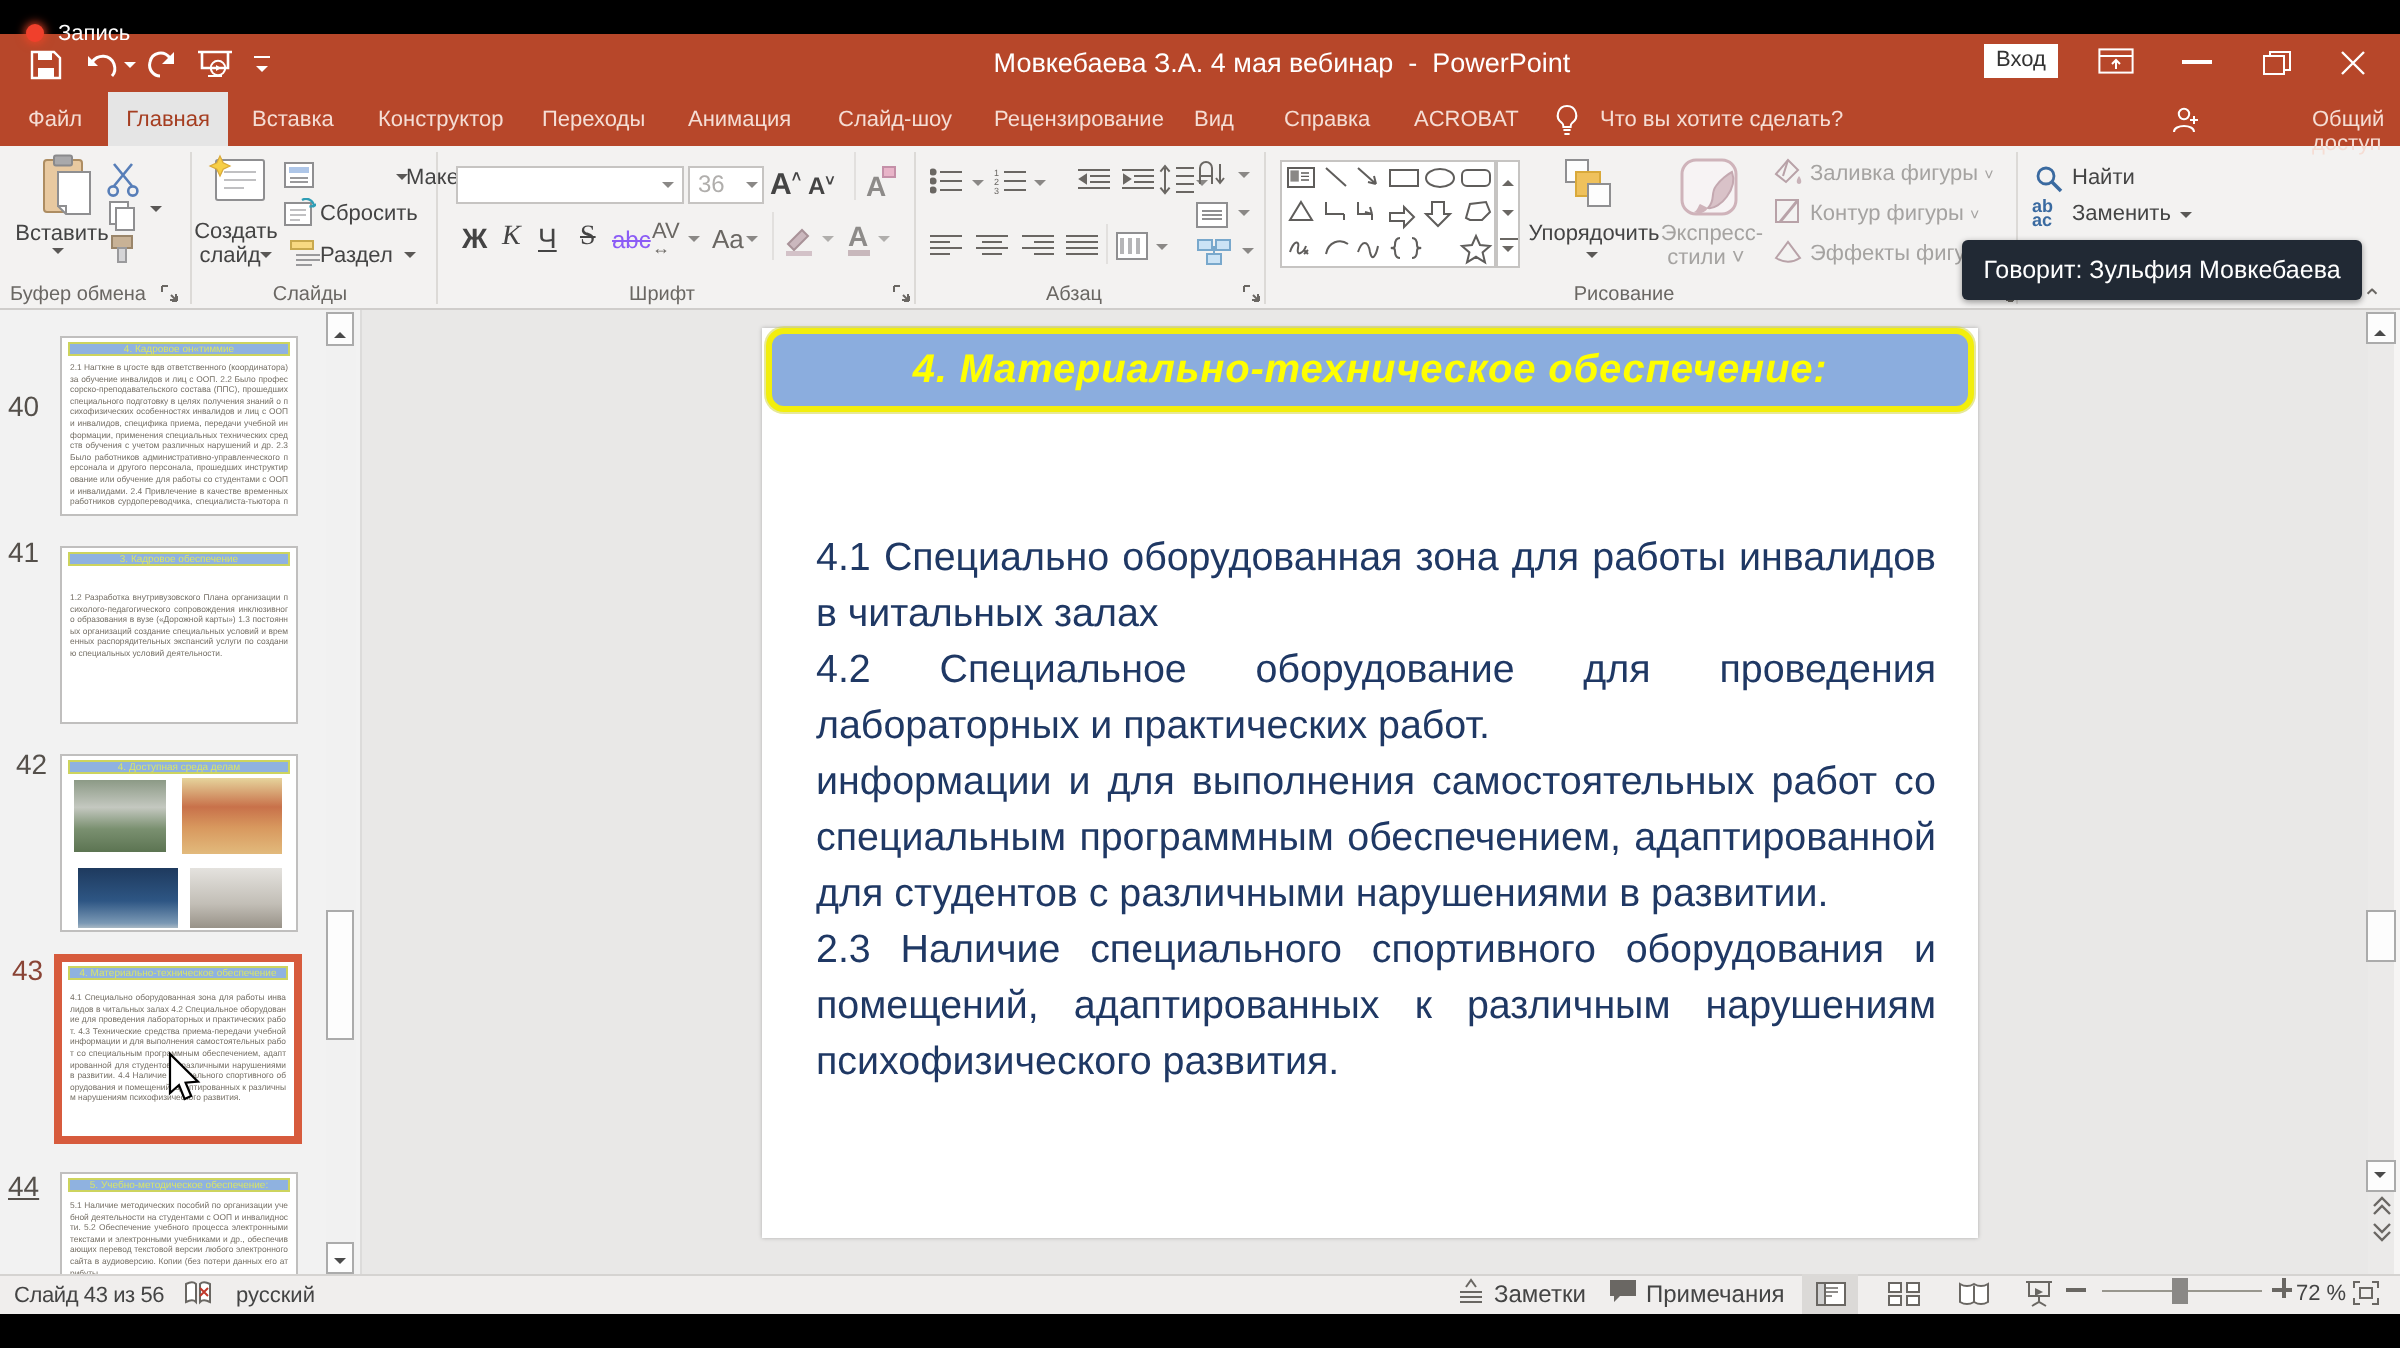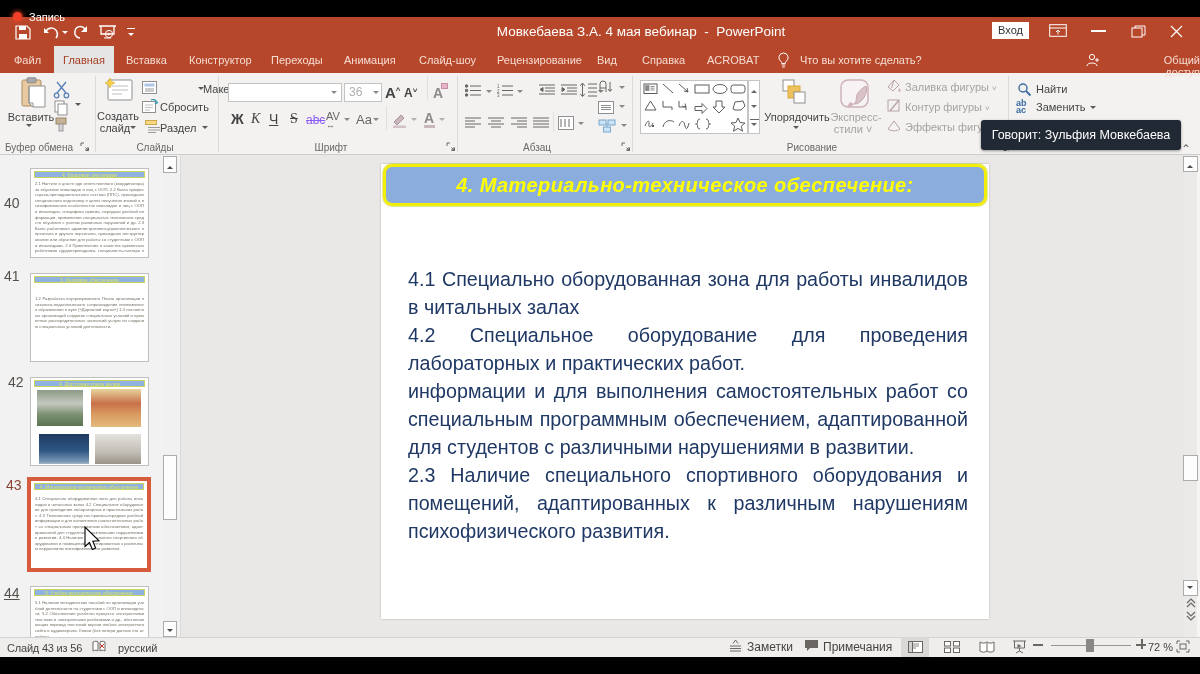--- a/index.html
+++ b/index.html
@@ -72,21 +72,21 @@
 <div class="abs tab" style="left:126px;">Вставка</div>
 <div class="abs tab" style="left:189px;">Конструктор</div>
 <div class="abs tab" style="left:271px;">Переходы</div>
 <div class="abs tab" style="left:344px;">Анимация</div>
 <div class="abs tab" style="left:419px;">Слайд-шоу</div>
 <div class="abs tab" style="left:497px;">Рецензирование</div>
 <div class="abs tab" style="left:597px;">Вид</div>
 <div class="abs tab" style="left:642px;">Справка</div>
 <div class="abs tab" style="left:707px;">ACROBAT</div>
 <div class="abs tab" style="left:800px;">Что вы хотите сделать?</div>
-<div class="abs tab" style="left:1156px;text-align:right;">Общий доступ</div>
+<div class="abs tab" style="left:1156px;">Общий доступ</div>
 
 <svg class="abs" style="left:19px; top:77px;" width="28" height="32" viewBox="0 0 28 32">
 <rect x="3" y="3" width="19" height="26" rx="1.5" fill="#e8c9a0" stroke="#ad8d62"></rect>
 <rect x="8" y="0.8" width="9" height="5" rx="1" fill="#a9a9ab" stroke="#8a8a8c"></rect>
 <path d="M10 9 h16 v21 h-12 l-4-4 z" fill="#fff" stroke="#8f8f91"></path>
 <path d="M10 9 v17 h4 v4" fill="none" stroke="#8f8f91"></path>
 </svg>
 <div class="abs btxt" style="left:5px; top:111px; width:52px; text-align:center;">Вставить</div>
 <div class="abs" style="left:26px; top:124px; width:0; height:0; border:3.5px solid transparent; border-top-color:#5a5856;"></div>
 <svg class="abs" style="left:53px; top:80px;" width="30" height="52" viewBox="0 0 30 52">

